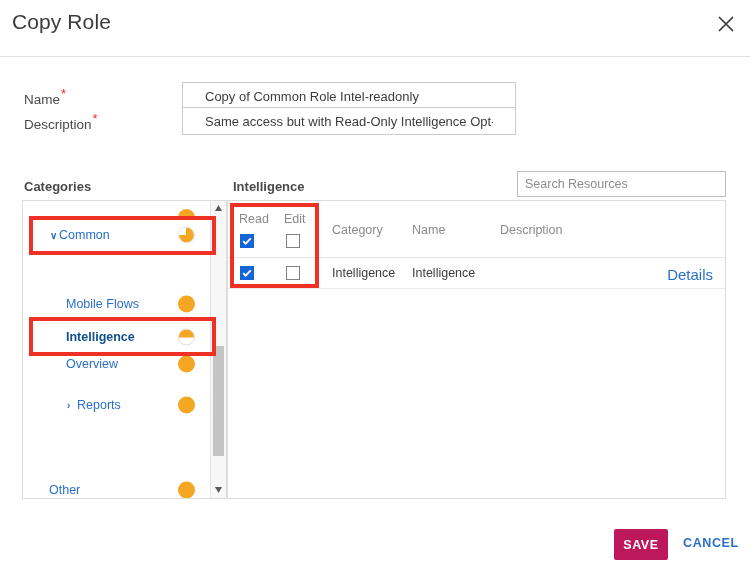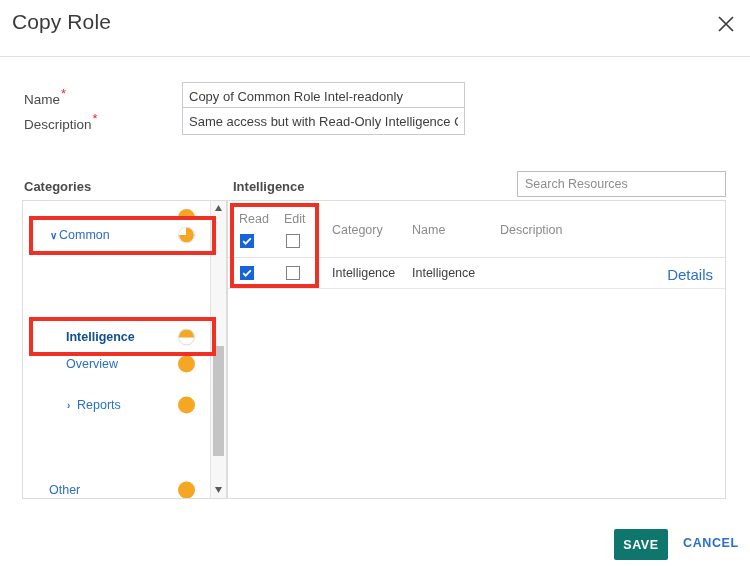--- a/index.html
+++ b/index.html
@@ -62,29 +62,29 @@
     color: #e03127;
     font-size: 13px;
     vertical-align: super;
     line-height: 1;
     margin-left: 1px;
   }
   .text-input {
     position: absolute;
     left: 182px;
     top: 0;
-    width: 283px;
+    width: 334px;
     height: 28px;
     box-sizing: border-box;
     border: 1px solid #c6cbd4;
     background: #ffffff;
     font-family: "Liberation Sans", sans-serif;
     font-size: 13px;
     color: #3d3d3d;
-    padding: 0 6px;
+    padding: 0 22px;
     outline: none;
   }
 
   
   .section-label {
     position: absolute;
     font-size: 13px;
     font-weight: 700;
     color: #4a4a4a;
   }
@@ -317,21 +317,21 @@
   }
   .annot-monitor      { left: 29px;  top: 216px; width: 187px; height: 39px; }
   .annot-intelligence { left: 29px;  top: 317px; width: 187px; height: 39px; }
   .annot-checkboxes   { left: 230px; top: 203px; width: 89px;  height: 85px; }
 
   
   .btn-save {
     position: absolute;
     left: 614px; top: 529px;
     width: 54px; height: 31px;
-    background: #0f766e;
+    background: #be185d;
     color: #ffffff;
     border: none;
     font-family: "Liberation Sans", sans-serif;
     font-size: 12.5px;
     font-weight: 700;
     letter-spacing: 0.6px;
     cursor: pointer;
     border-radius: 2px;
   }
   .btn-cancel {
@@ -386,20 +386,24 @@
       <div class="indicator full" style="top:8px;transform:none;"></div>
     </div>
 
     <div class="tree-item level0 has-caret" style="top:17px;">
       <span class="caret">∨</span>
       <span class="tree-label">Common</span>
       <span class="indicator three-quarter"></span>
     </div>
 
 
+    <div class="tree-item level1" style="top:86px;">
+      <span class="tree-label">Mobile Flows</span>
+      <span class="indicator full"></span>
+    </div>
 
     <div class="tree-item level1 selected" style="top:119px;">
       <span class="tree-label">Intelligence</span>
       <span class="indicator half"></span>
     </div>
 
     <div class="tree-item level1" style="top:146px;text-align:right;">
       <span class="tree-label">Overview</span>
       <span class="indicator full"></span>
     </div>

